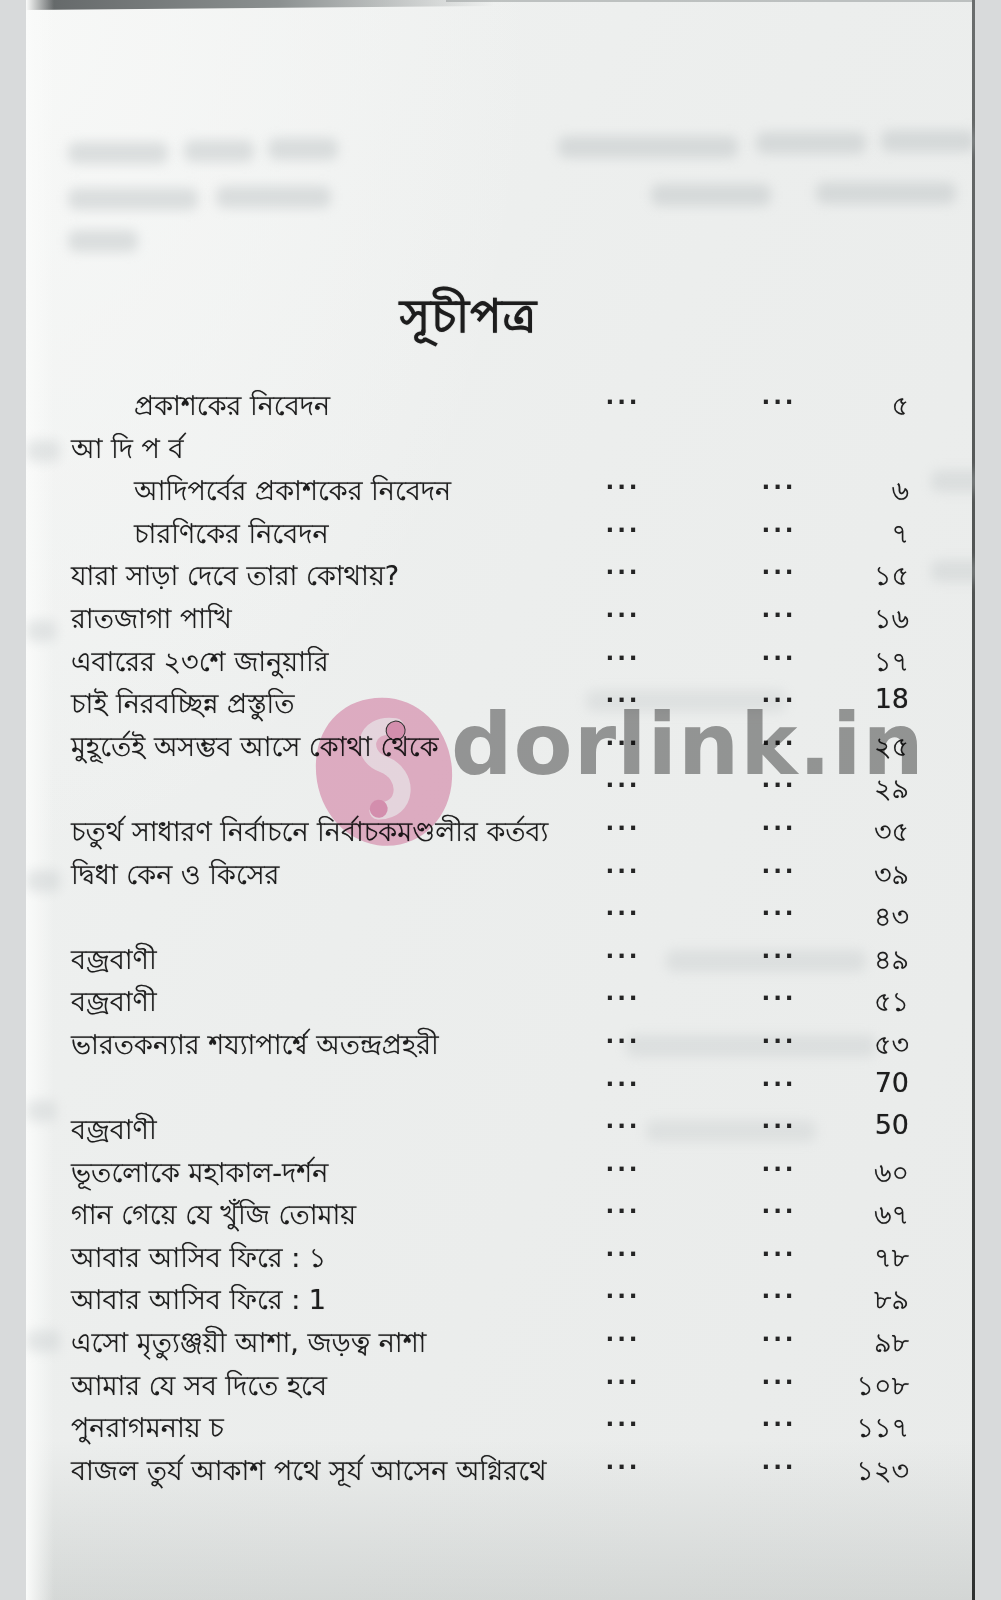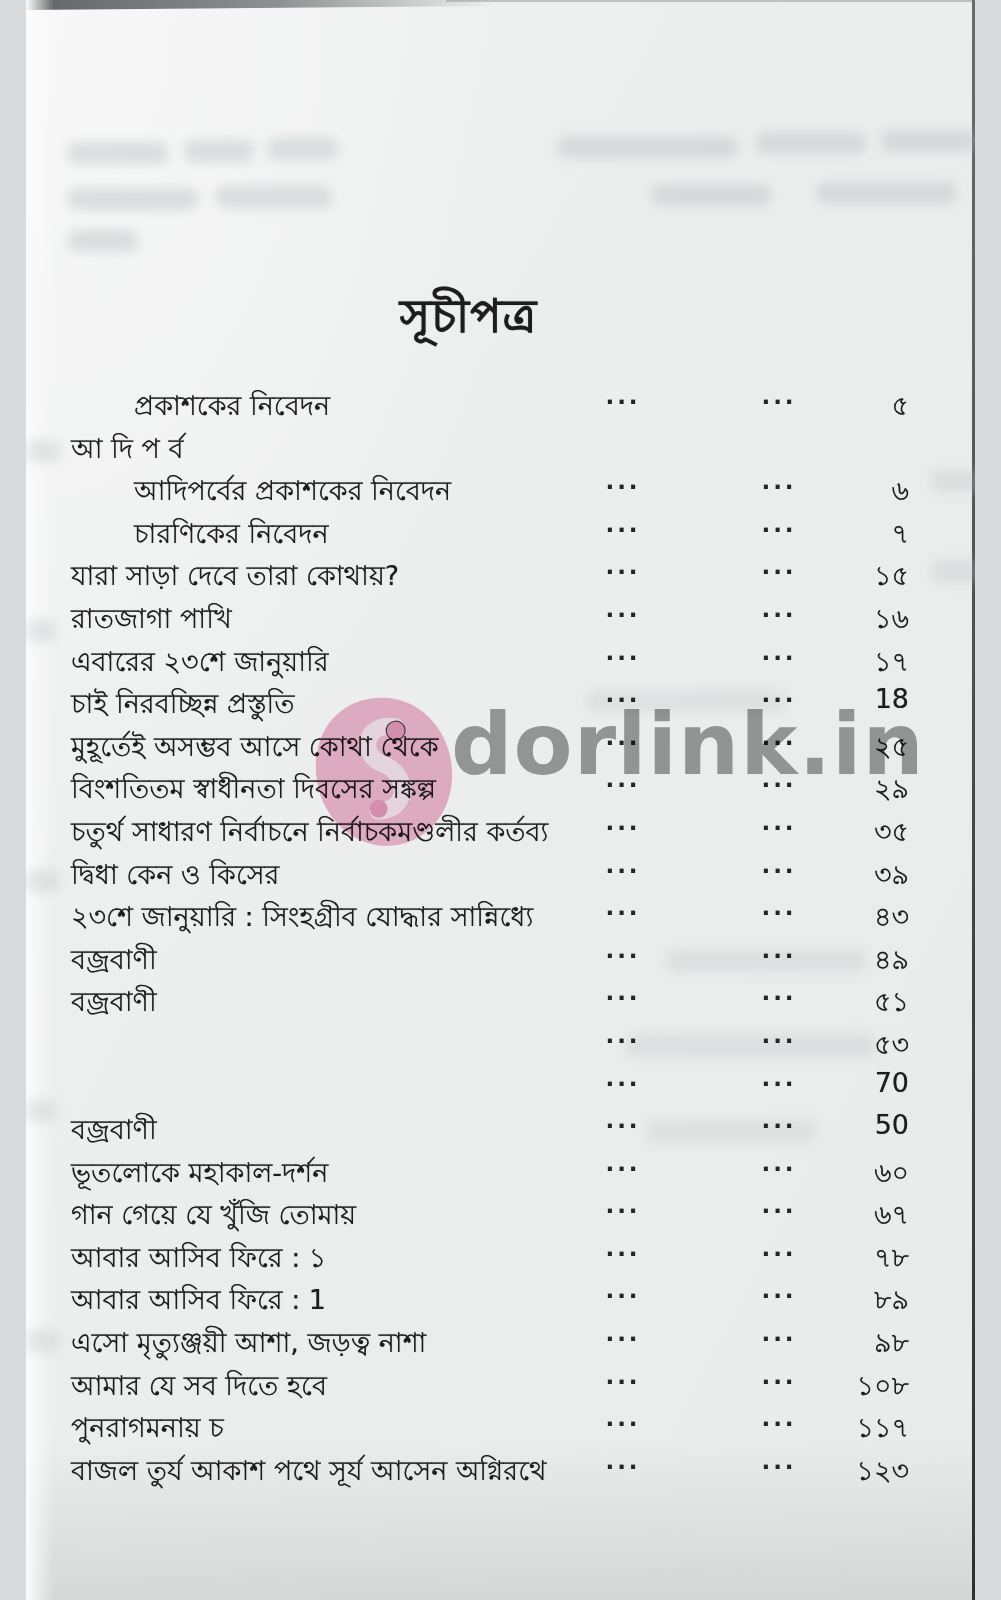--- a/index.html
+++ b/index.html
@@ -173,62 +173,61 @@
     </div>
 
     <div class="row">
       <span class="label">মুহূর্তেই অসম্ভব আসে কোথা থেকে</span>
       <span class="dots d1">...</span>
       <span class="dots d2">...</span>
       <span class="pageno">২৫</span>
     </div>
 
     <div class="row">
-      <span class="label">বিংশতিতম স্বাধীনতা দিবসের সঙ্কল্প</span>
       <span class="dots d1">...</span>
       <span class="dots d2">...</span>
       <span class="pageno">২৯</span>
     </div>
 
     <div class="row">
       <span class="label">চতুর্থ সাধারণ নির্বাচনে নির্বাচকমণ্ডলীর কর্তব্য</span>
       <span class="dots d1">...</span>
       <span class="dots d2">...</span>
       <span class="pageno">৩৫</span>
     </div>
 
     <div class="row">
       <span class="label">দ্বিধা কেন ও কিসের</span>
       <span class="dots d1">...</span>
       <span class="dots d2">...</span>
       <span class="pageno">৩৯</span>
     </div>
 
     <div class="row">
-      <span class="label">২৩শে জানুয়ারি : সিংহগ্রীব যোদ্ধার সান্নিধ্যে</span>
       <span class="dots d1">...</span>
       <span class="dots d2">...</span>
       <span class="pageno">৪৩</span>
     </div>
 
     <div class="row">
       <span class="label">বজ্রবাণী</span>
       <span class="dots d1">...</span>
       <span class="dots d2">...</span>
       <span class="pageno">৪৯</span>
     </div>
 
     <div class="row">
       <span class="label">বজ্রবাণী</span>
       <span class="dots d1">...</span>
       <span class="dots d2">...</span>
       <span class="pageno">৫১</span>
     </div>
 
     <div class="row">
+      <span class="label">ভারতকন্যার শয্যাপার্শ্বে অতন্দ্রপ্রহরী</span>
       <span class="dots d1">...</span>
       <span class="dots d2">...</span>
       <span class="pageno">৫৩</span>
     </div>
 
     <div class="row">
       <span class="dots d1">...</span>
       <span class="dots d2">...</span>
       <span class="pageno">70</span>
     </div>

